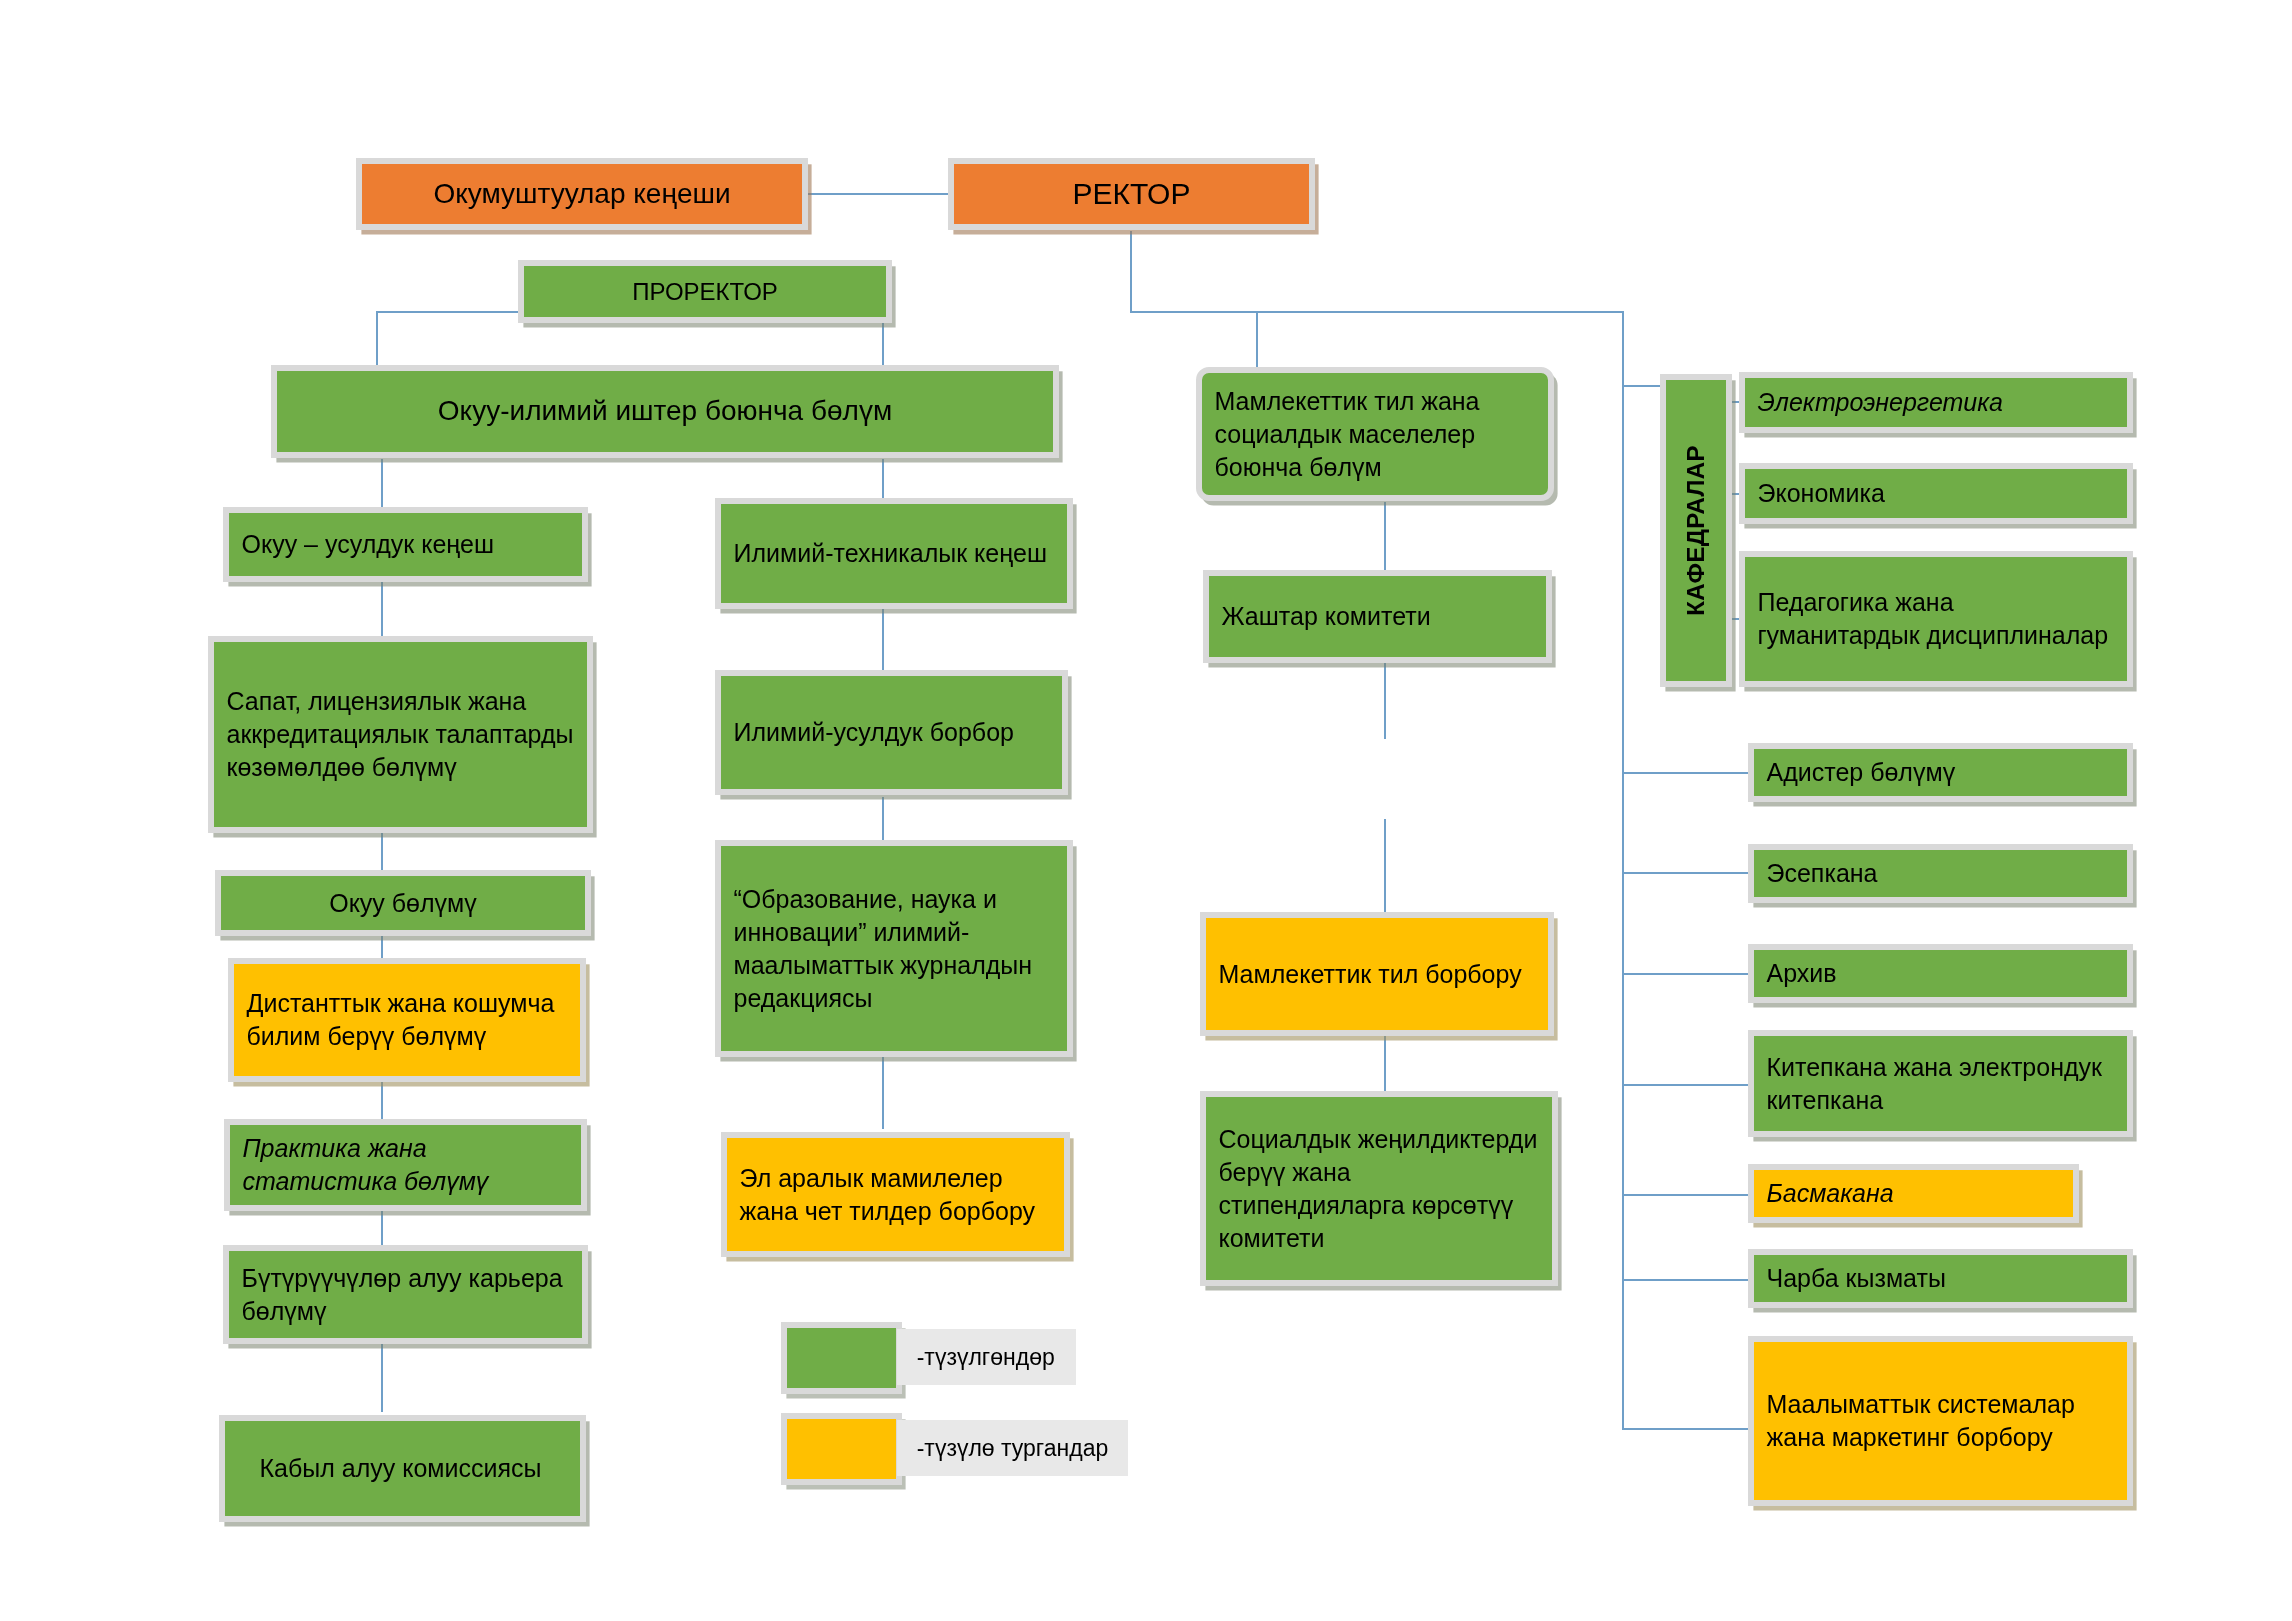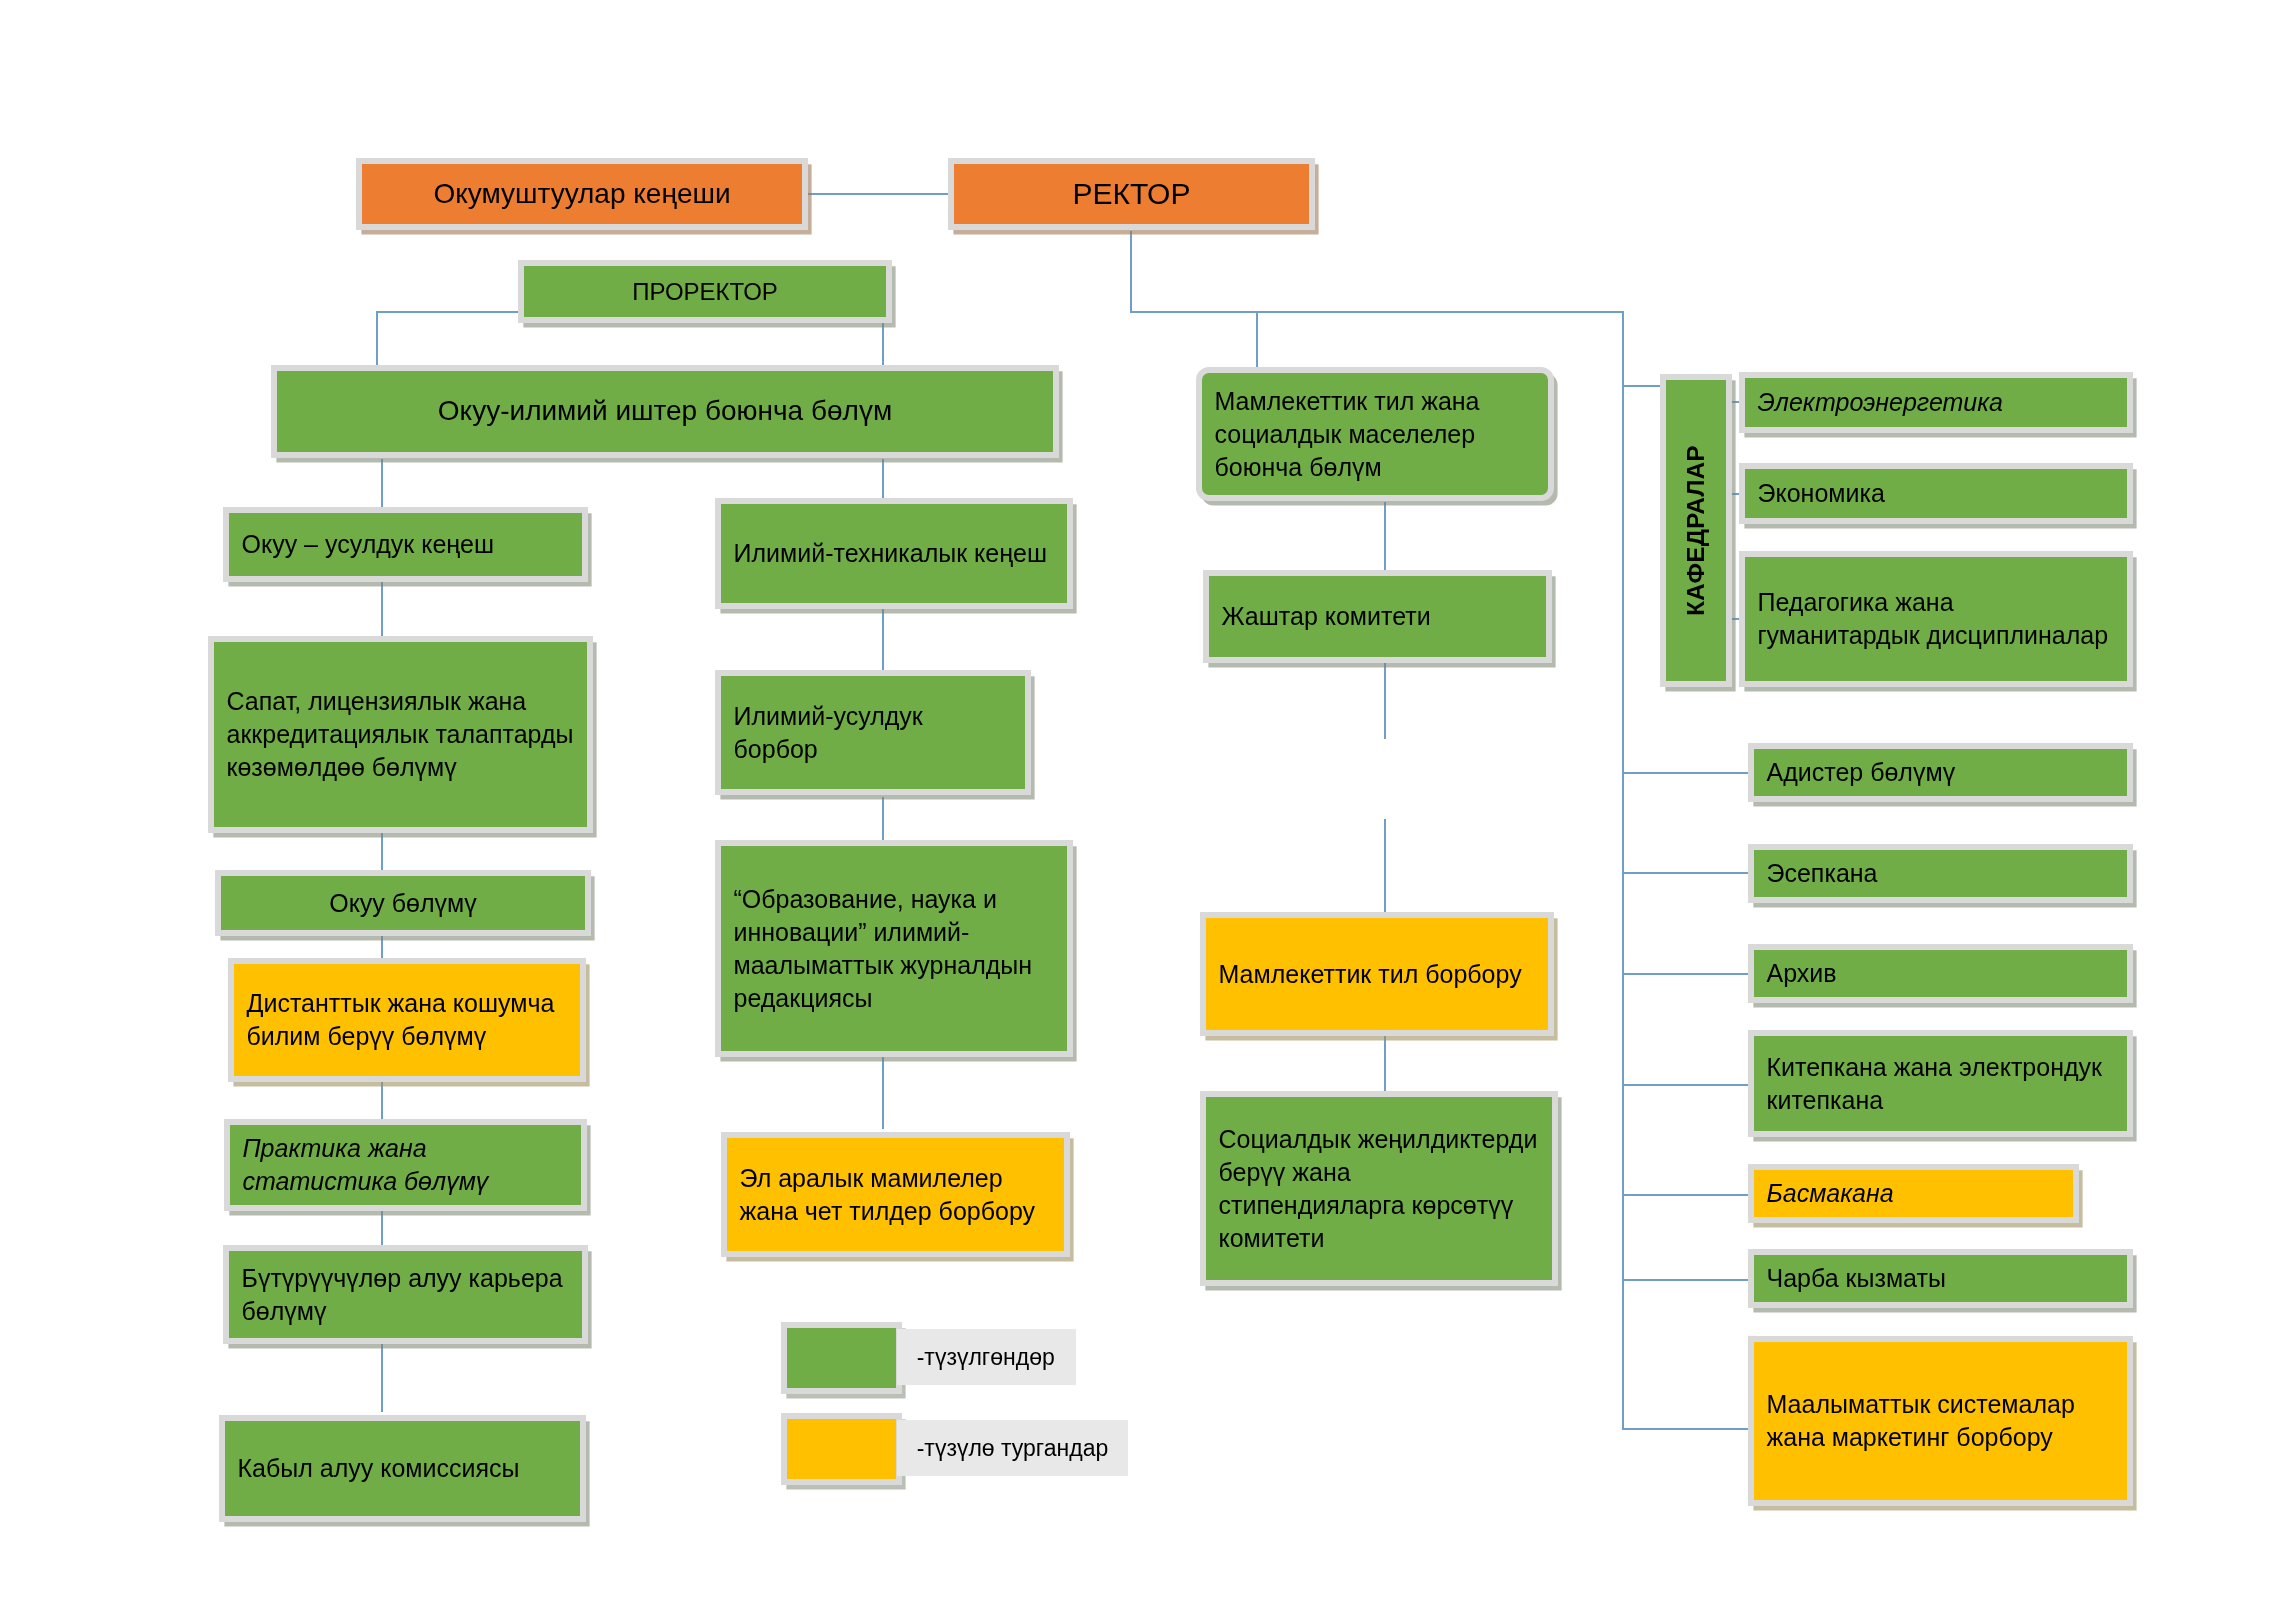--- a/index.html
+++ b/index.html
@@ -171,29 +171,29 @@
   </div>
 
   <div class="node green" style="left:224px; top:1119px; width:363px; height:92px; font-size:25px;font-style:italic;">
     <span class="txt">Практика жана статистика бөлүмү</span>
   </div>
 
   <div class="node green" style="left:223px; top:1245px; width:365px; height:99px; font-size:25px;">
     <span class="txt">Бүтүрүүчүлөр алуу карьера бөлүмү</span>
   </div>
 
-  <div class="node green" style="left:219px; top:1415px; width:367px; height:107px; font-size:25px;">
+  <div class="node green" style="left:219px; top:1415px; width:367px; height:107px; font-size:25px;padding-left:22px;">
     <span class="txt">Кабыл алуу комиссиясы</span>
   </div>
 
   <div class="node green" style="left:715px; top:498px; width:358px; height:111px; font-size:25px;">
     <span class="txt">Илимий-техникалык кеңеш</span>
   </div>
 
-  <div class="node green" style="left:715px; top:670px; width:316px; height:125px; font-size:25px;">
+  <div class="node green" style="left:715px; top:670px; width:353px; height:125px; font-size:25px;">
     <span class="txt">Илимий-усулдук борбор</span>
   </div>
 
   <div class="node green" style="left:715px; top:840px; width:358px; height:217px; font-size:25px;">
     <span class="txt">“Образование, наука и инновации” илимий-маалыматтык журналдын редакциясы</span>
   </div>
 
   <div class="node yellow" style="left:721px; top:1132px; width:349px; height:125px; font-size:25px;">
     <span class="txt">Эл аралык мамилелер жана чет тилдер борбору</span>
   </div>

